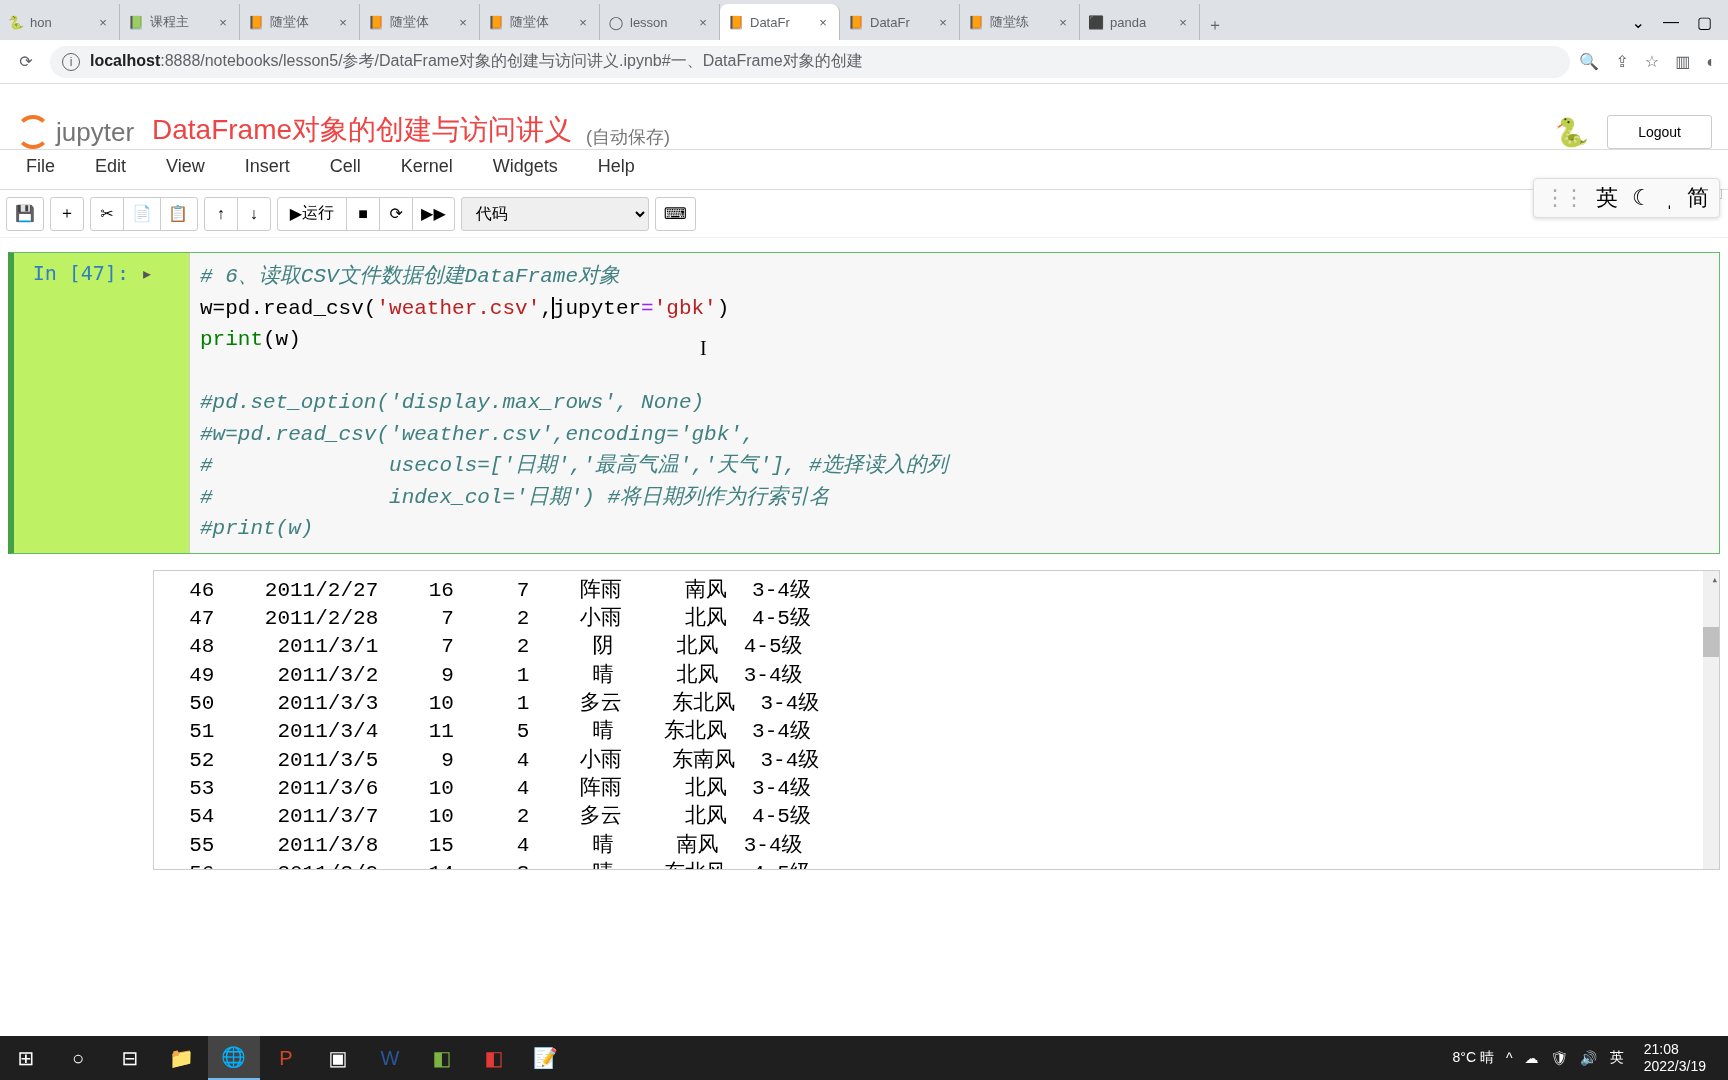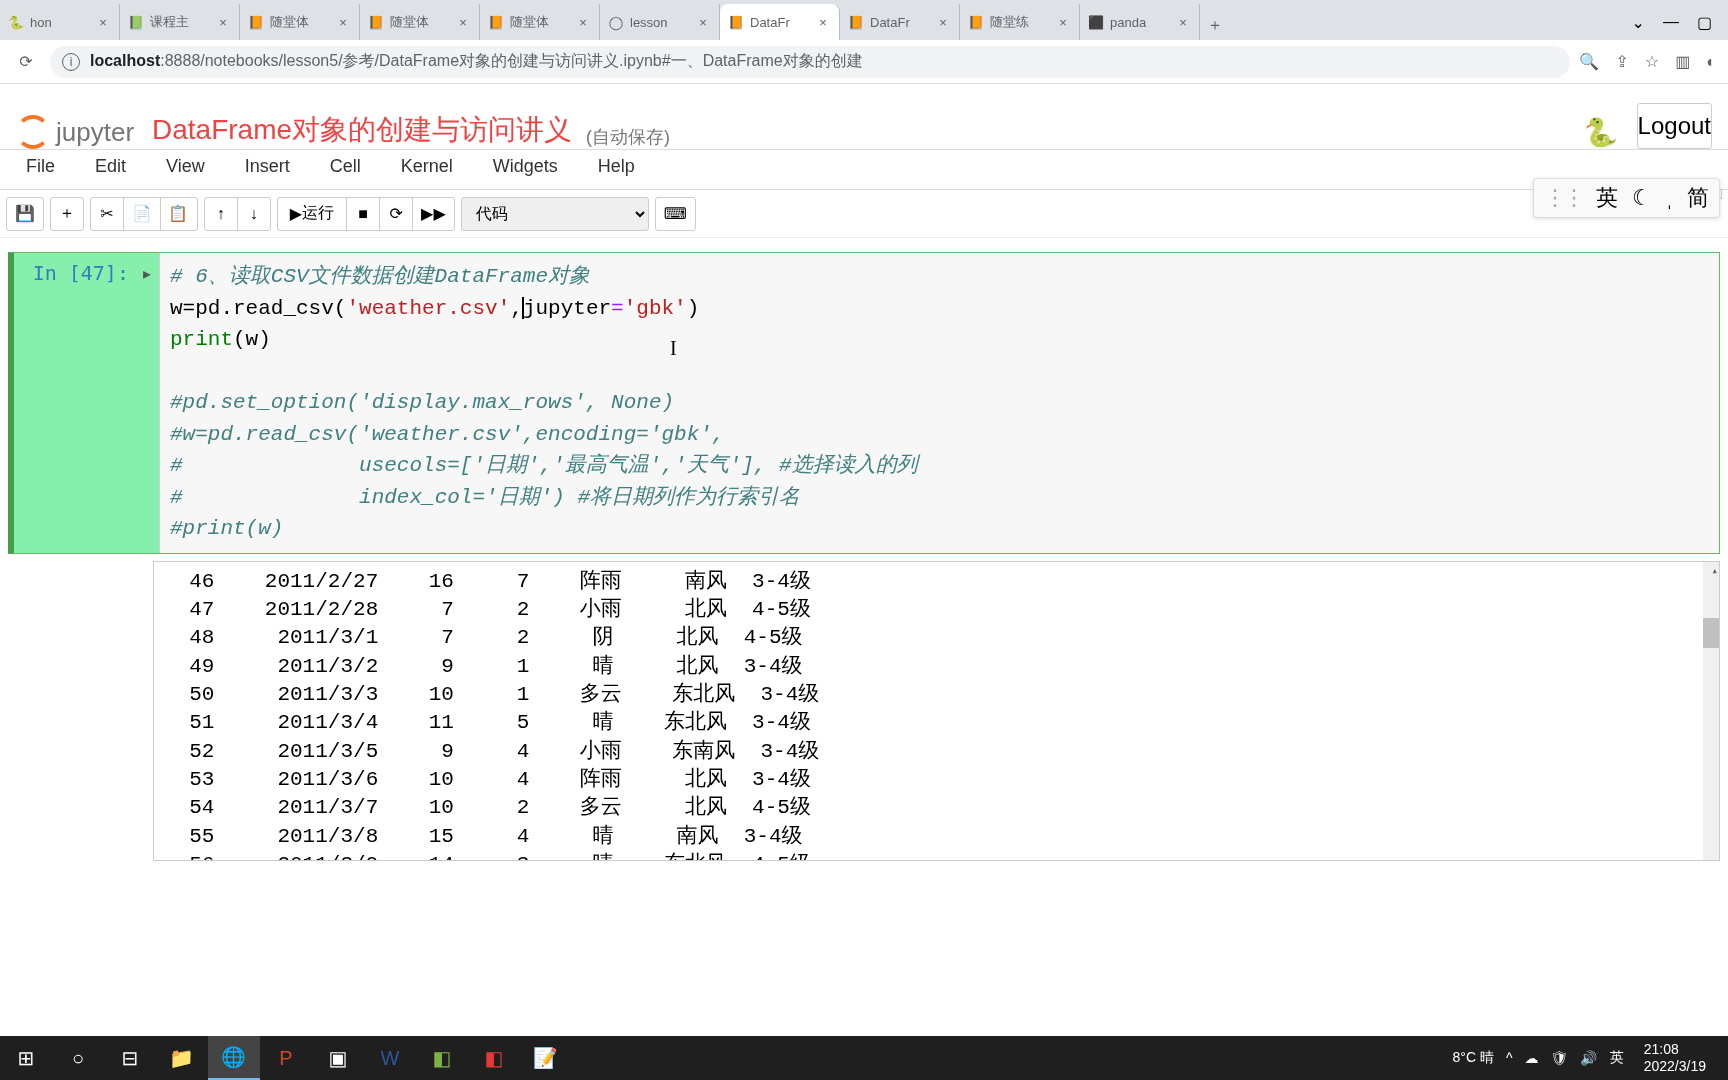--- a/index.html
+++ b/index.html
@@ -22,41 +22,41 @@
   .url-input { flex:1; margin:0 10px; height:32px; background:#f1f3f4; border-radius:16px; display:flex; align-items:center; padding:0 12px; font-size:16px; color:#202124;}
   .url-info { width:18px;height:18px;border:1px solid #5f6368; border-radius:50%; display:flex;align-items:center;justify-content:center; font-size:12px; margin-right:10px; color:#5f6368;}
   .url-actions { display:flex; gap:16px; align-items:center; color:#5f6368;}
   
   
   .jp-header { height:66px; display:flex; align-items:flex-end; padding:0 16px; border-bottom:1px solid #ddd;}
   .jp-logo { display:flex; align-items:center; gap:6px; font-size:26px; color:#757575; font-weight:300;}
   .jp-logo-icon { width:34px; height:34px; border:4px solid #f37726; border-radius:50%; border-left-color:transparent; border-right-color:transparent;}
   .jp-title { font-size:28px; margin-left:18px; color:#ef4444;}
   .jp-autosave { font-size:18px; color:#777; margin-left:14px;}
-  .logout { margin-left:auto; border:1px solid #ccc; padding:8px 0; font-size:24px; cursor:pointer; border-radius:3px;}
+  .logout { margin-left:auto; border:1px solid #ccc; padding:8px 30px; font-size:14px; cursor:pointer; border-radius:3px;}
   .py-logo { margin-right:18px; font-size:28px;}
   
   
   .menubar { height:40px; display:flex; padding:0 6px; border-bottom:1px solid #ddd;}
   .menu-item { padding:6px 20px; font-size:18px; color:#333; cursor:pointer;}
   .trusted { margin-left:auto; border:1px solid #ccc; padding:4px 10px; font-size:16px; color:#555;margin-top:39px;}
   
   
   .toolbar { height:48px; display:flex; align-items:center; padding:6px 6px; gap:6px; border-bottom:1px solid #eee;}
   .tb-btn { height:34px; min-width:34px; border:1px solid #ccc; background:#fff; display:flex; align-items:center; justify-content:center; font-size:16px; cursor:pointer; border-radius:3px; padding:0 8px;}
   .tb-group { display:flex; }
   .tb-group .tb-btn { border-radius:0; margin-left:-1px;}
   .tb-group .tb-btn:first-child { border-top-left-radius:3px;border-bottom-left-radius:3px;margin-left:0;}
   .tb-group .tb-btn:last-child { border-top-right-radius:3px;border-bottom-right-radius:3px;}
   .run-btn { padding:0 12px;}
   .celltype { height:34px; width:188px; border:1px solid #ccc; padding:0 10px; font-size:16px; border-radius:3px;}
   
   
   .notebook { padding:14px 8px 0 8px; position:relative; height:calc(100% - 40px - 44px - 66px - 40px - 48px - 44px); overflow:hidden;}
-  .cell { display:flex; border:1px solid #66bb6a; background:#86efac; margin-bottom:8px;}
+  .cell { display:flex; border:1px solid #66bb6a; background:#bef264; margin-bottom:17px;gap:30px;}
   .cell.selected { border-left:6px solid #43a047;}
   .prompt { width:145px; text-align:right; padding:8px 6px 0 0; font-family: "Consolas", monospace; font-size:20px; color:#307fc1; flex-shrink:0;}
   .prompt .collapser { display:inline-block; margin-left:12px; color:#555;}
   .input-area { flex:1; background:#f7f7f7; padding:8px 10px; font-family: "Consolas","Courier New", monospace; font-size:21px; line-height:1.5; white-space:pre; overflow-x:auto; border-left:1px solid #cfcfcf;}
   .cm-comment { color:#408080; font-style:italic;}
   .cm-var { color:#000;}
   .cm-func { color:#008000;}
   .cm-string { color:#ba2121;}
   .cm-op { color:#a020f0;}
   .cursor-mark { display:inline-block; width:2px; height:22px; background:#000; vertical-align:middle; margin:0 -1px;}

